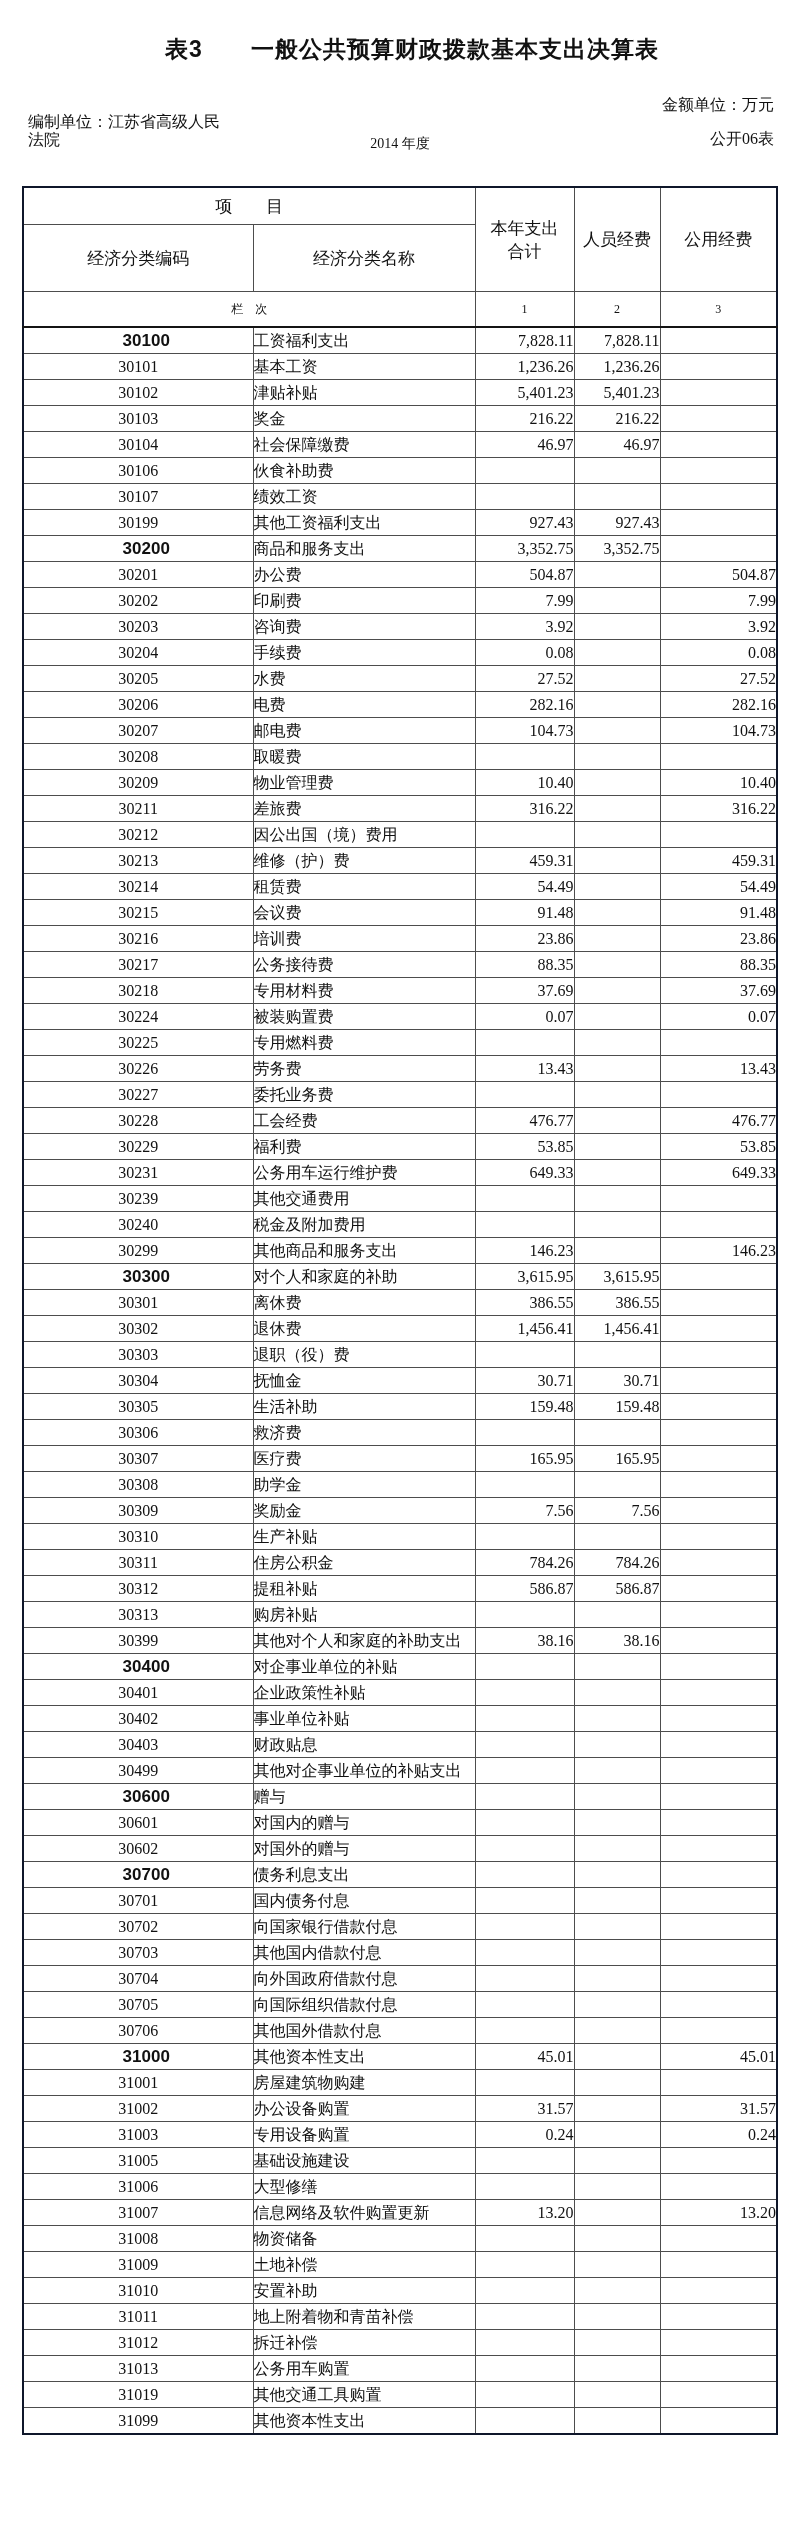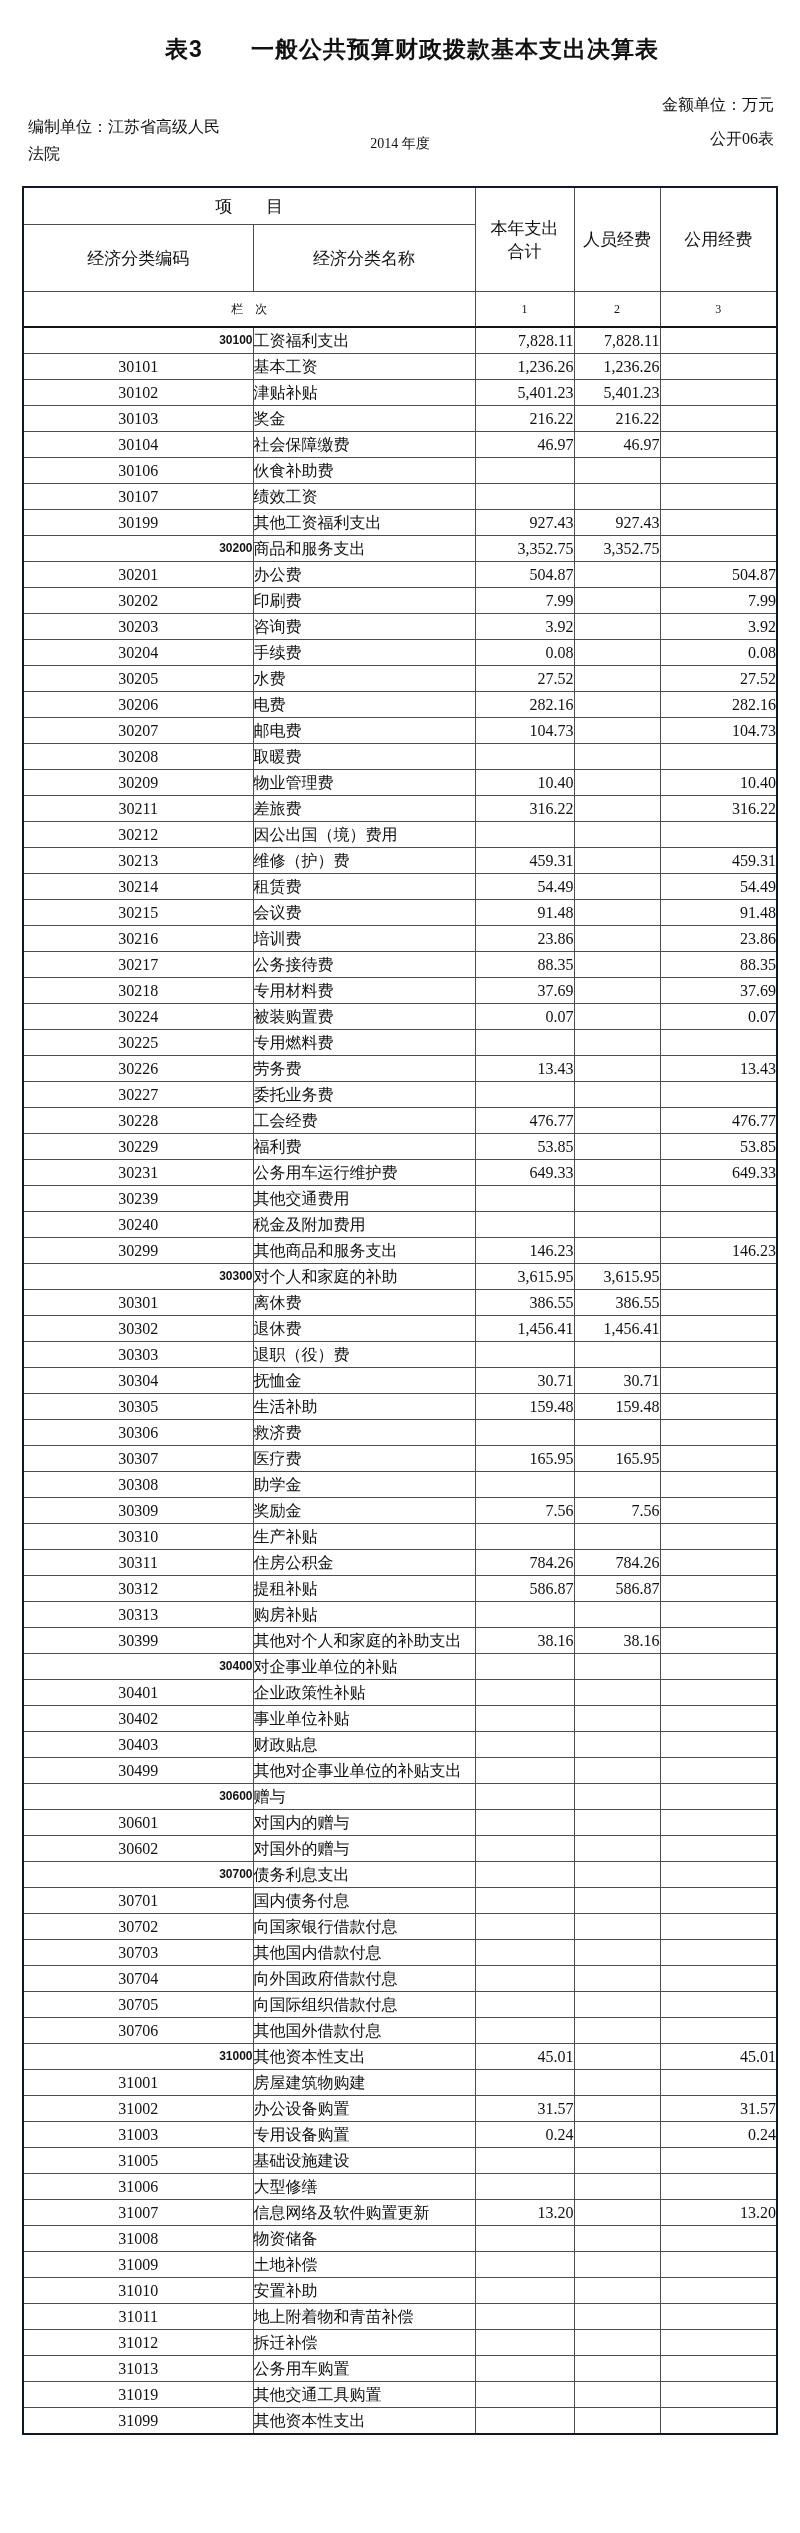--- a/index.html
+++ b/index.html
@@ -6,42 +6,42 @@
   body { font-family:"Liberation Serif","DejaVu Serif",serif; color:#111; }
   .page { position:relative; width:800px; height:2533px; background:#fff; overflow:hidden; margin:0 auto; }
 
   .title { margin:12px; position:absolute; top:22px; left:0; width:800px;
            text-align:center; font-size:23px; font-weight:bold; letter-spacing:1px;
            font-family:"Liberation Sans","DejaVu Sans",sans-serif; }
 
   .unit-note { position:absolute; top:95px; right:26px; font-size:16px; }
 
   .meta-row { position:absolute; top:110px; left:0; width:800px; height:64px; }
-  .prepared  { position:absolute; left:28px; top:3px; width:195px; font-size:16px; line-height:27px; }
+  .prepared  { position:absolute; left:28px; top:3px; width:195px; font-size:16px; line-height:18px; }
   .year      { position:absolute; left:50%; transform:translateX(-50%); top:25px; font-size:14px; }
   .tblno     { position:absolute; right:26px; top:19px; font-size:16px; }
 
   table.budget { position:absolute; top:186px; left:22px; width:754px;
                  border-collapse:collapse; table-layout:fixed;
                  border:2px solid #0f172a; }
   .budget th, .budget td { border:1px solid #4d4d4d; overflow:hidden; }
 
   .budget thead th { font-weight:normal; font-size:17px; text-align:center; padding:0; }
   .h-item  { height:36px; }
   .h-sub   { height:66px; }
   .h-total { white-space:pre-line; line-height:23px;margin-top:12px; }
   .budget thead tr:last-child th { border-bottom:2px solid #141414; }
 
   .lanci-row td { height:34px; font-size:12px; text-align:center; padding:0;
                   border-bottom:2px solid #141414; }
 
   .budget tbody td { height:25px; font-size:16px; line-height:25px; padding:0; }
   td.code  { text-align:center; }
-  td.code.major { text-align:right; padding-left:16px; font-weight:bold;
-                  font-family:"Liberation Sans","DejaVu Sans",sans-serif; font-size:12px; }
+  td.code.major { text-align:center; padding-left:16px; font-weight:bold;
+                  font-family:"Liberation Sans","DejaVu Sans",sans-serif; font-size:17px; }
   td.name  { text-align:left; padding:0 8px; }
   td.num   { text-align:right; padding-right:8px; }
 </style>
 </head>
 <body>
 
 <div class="page">
 
   <h1 class="title">表3　　一般公共预算财政拨款基本支出决算表</h1>
 

